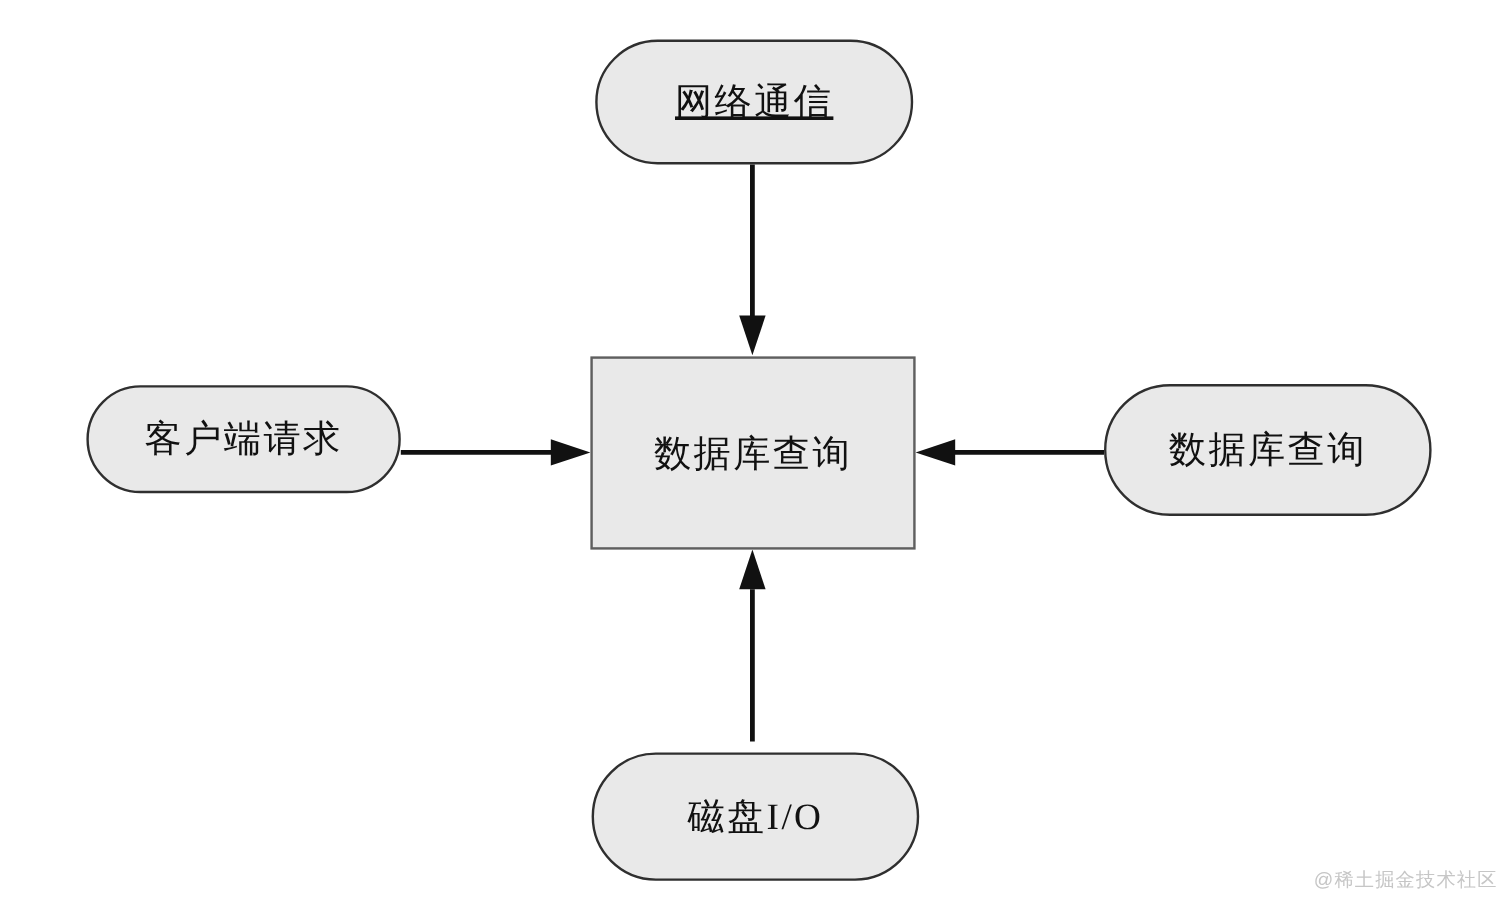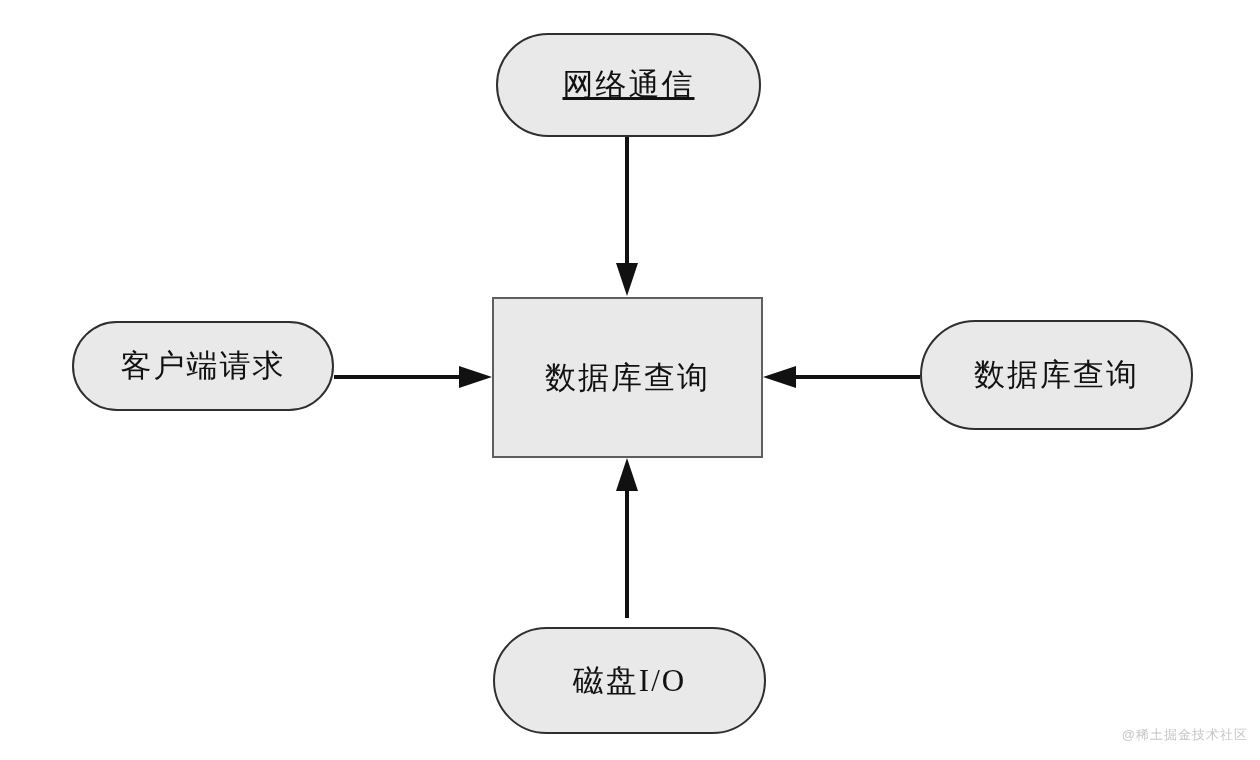--- a/index.html
+++ b/index.html
@@ -45,21 +45,21 @@
   }
   .node-network  { left: 496px; top: 33px;  width: 265px; height: 104px; text-decoration: underline; }
   .node-client   { left: 72px;  top: 321px; width: 262px; height: 90px; }
   .node-database { left: 920px; top: 320px; width: 273px; height: 110px; }
   .node-disk     { left: 493px; top: 627px; width: 273px; height: 107px; }
   .node-eventloop{ left: 492px; top: 297px; width: 271px; height: 161px; }
   .watermark {
     position: absolute;
     right: 12px;
     bottom: 16px;
-    font-size: 13px;
+    font-size: 16px;
     color: var(--watermark-color, #c6c6c6);
     font-family: "Liberation Sans", "DejaVu Sans", sans-serif;
     letter-spacing: 1px;
   }
 </style>
 </head>
 <body>
 
 <div class="canvas">
 

